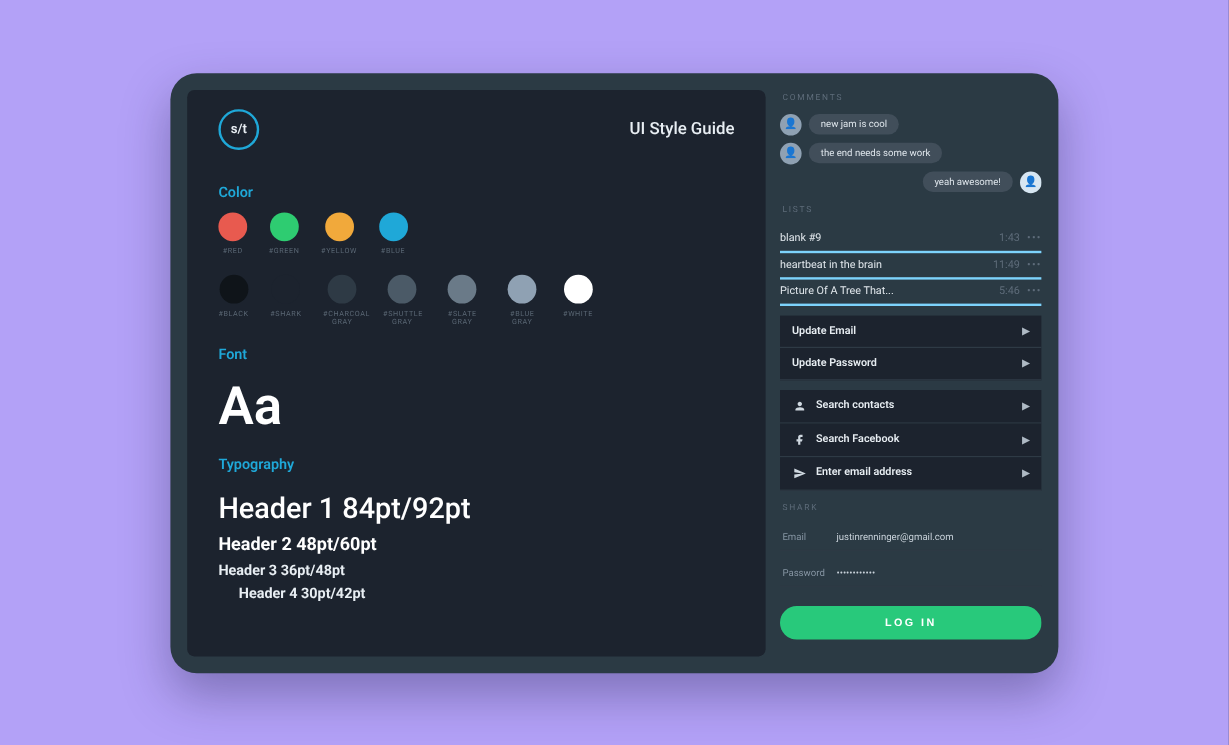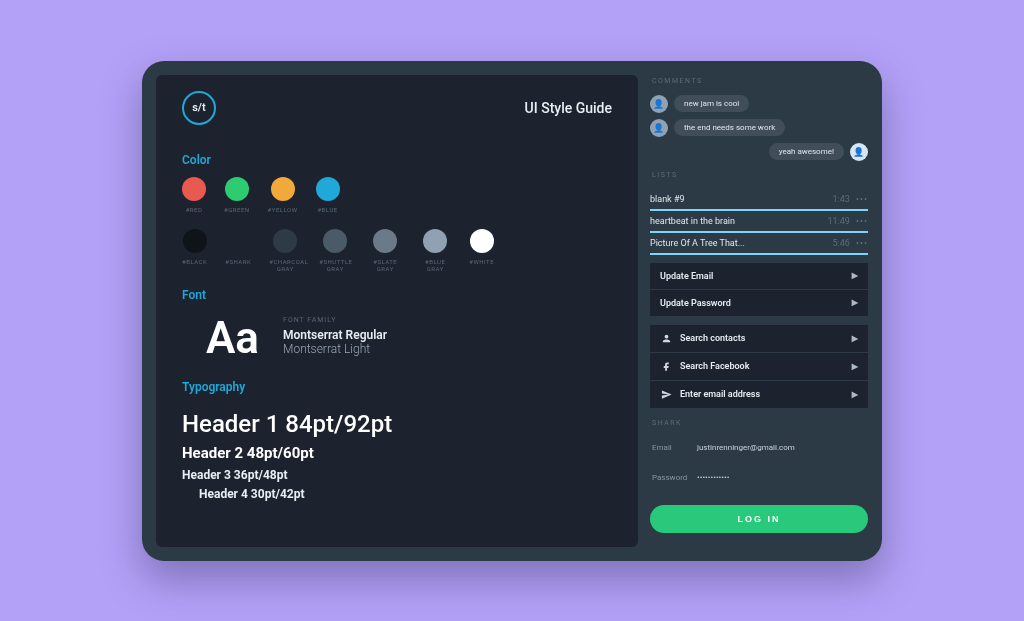--- a/index.html
+++ b/index.html
@@ -36,21 +36,21 @@
   }
   .page-title { font-size: 14px; font-weight: 500; color: #e8eef3; }
 
   .section-label { color: #1fa8d8; font-size: 12px; font-weight: 600; margin-bottom: 10px; }
 
   .swatches { display: flex; gap: 18px; margin-bottom: 16px; }
   .swatch { display: flex; flex-direction: column; align-items: center; gap: 5px; }
   .dot { width: 24px; height: 24px; border-radius: 50%; }
   .swatch-name { font-size: 6px; letter-spacing: .5px; color: #5a6774; text-align:center; max-width:32px; line-height:1.2; }
 
-  .font-row { display: flex; align-items: flex-start; gap: 24px; margin-top:4px; margin-bottom: 20px; margin-left: 24px; }
+  .font-row { display: flex; align-items: flex-start; gap: 24px; margin-top:4px; margin-bottom: 20px; }
   .font-glyph { font-size: 44px; font-weight: 600; color: #ffffff; line-height: 1; }
   .font-meta .mini { font-size: 7px; letter-spacing: 1px; color: #5a6774; margin-bottom:4px; }
   .font-meta .fam1 { font-size: 12px; font-weight: 600; color: #e8eef3; }
   .font-meta .fam2 { font-size: 12px; font-weight: 300; color: #9aa6b2; }
 
   .typo h1 { font-size: 24px; font-weight: 500; color: #fff; margin-top: 6px; }
   .typo h2 { font-size: 15px; font-weight: 700; color: #fff; margin-top: 6px; }
   .typo h3 { font-size: 12px; font-weight: 700; color: #e8eef3; margin-top: 6px; }
   .typo h4 { font-size: 12px; font-weight: 700; color: #e8eef3; margin-top: 5px; padding-left: 17px; }
   .typo h5 { font-size: 8px;  font-weight: 600; color: #c3ccd4; margin-top: 5px; }
@@ -164,25 +164,20 @@
         </div>
         <div class="swatch">
           <div class="dot" style="background: rgb(255, 255, 255);"></div>
           <div class="swatch-name">#WHITE</div>
         </div>
       </div>
 
     <div class="section-label">Font</div>
     <div class="font-row">
       <div class="font-glyph">Aa</div>
-      <div class="font-meta">
-        <div class="mini">FONT FAMILY</div>
-        <div class="fam1">Montserrat Regular</div>
-        <div class="fam2">Montserrat Light</div>
-      </div>
     </div>
 
     <div class="section-label">Typography</div>
     <div class="typo">
       <h1>Header 1 84pt/92pt</h1>
       <h2>Header 2 48pt/60pt</h2>
       <h3>Header 3 36pt/48pt</h3>
       <h4>Header 4 30pt/42pt</h4>
     </div>
   </div>

